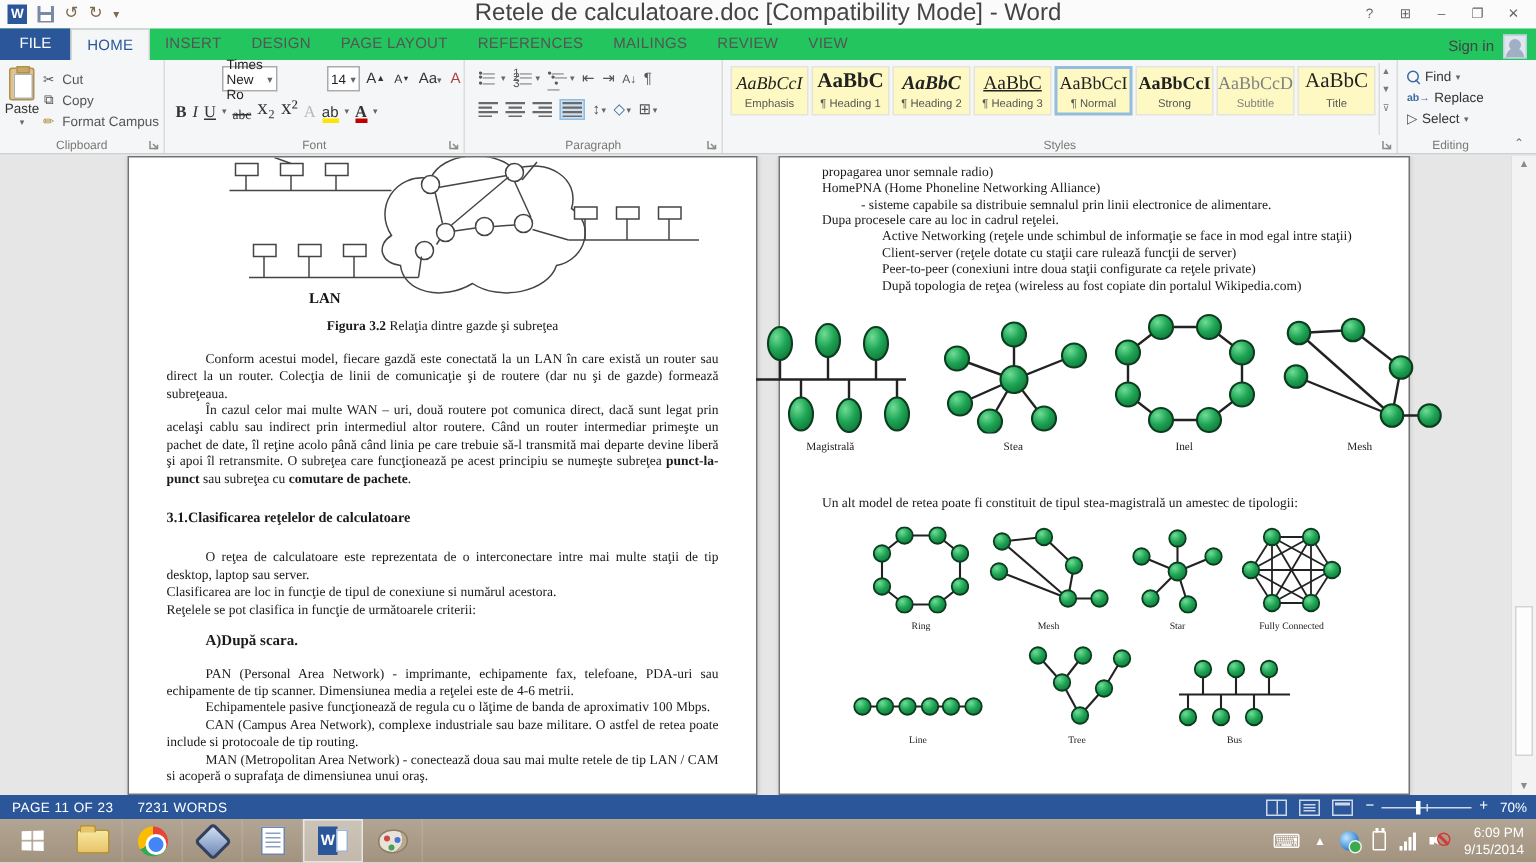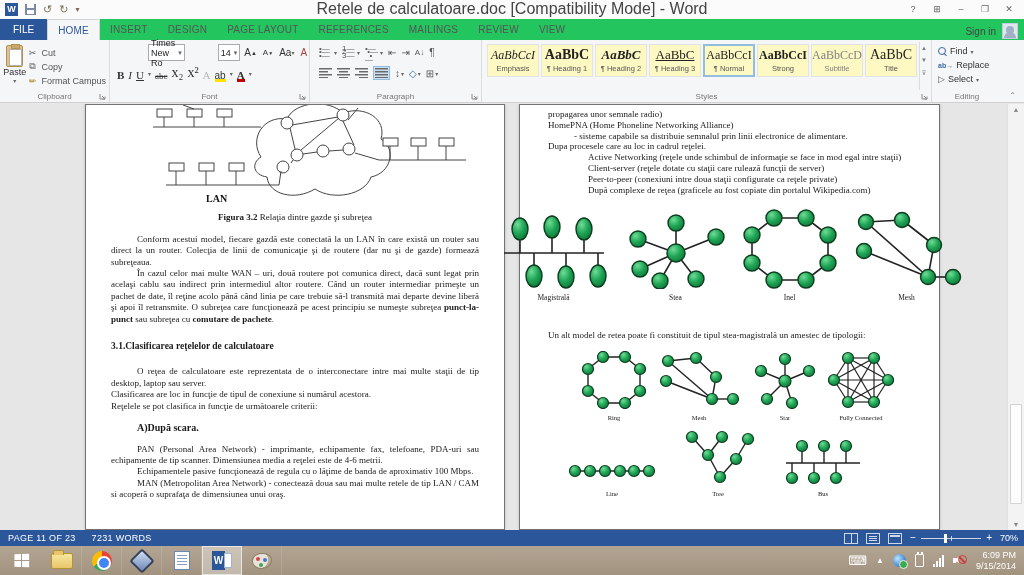--- a/index.html
+++ b/index.html
@@ -505,32 +505,33 @@
       <p class="cap"><b>Figura 3.2</b><span> Relaţia dintre gazde şi subreţea</span></p>
       <p class="ind">Conform acestui model, fiecare gazdă este conectată la un LAN în care există un router sau direct la un router. Colecţia de linii de comunicaţie şi de routere (dar nu şi de gazde) formează subreţeaua.</p>
       <p class="ind"><span>În cazul celor mai multe WAN – uri, două routere pot comunica direct, dacă sunt legat prin acelaşi cablu sau indirect prin intermediul altor routere. Când un router  intermediar primeşte un pachet de date, îl reţine acolo până când linia pe care trebuie să-l transmită mai departe devine liberă şi apoi îl retransmite. O subreţea care funcţionează pe acest principiu se numeşte subreţea </span><b>punct-la-punct</b><span>  sau subreţea cu </span><b>comutare de pachete</b><span>.</span></p>
       <p class="h31">3.1.Clasificarea reţelelor de calculatoare</p>
       <p class="ind">O reţea de calculatoare este reprezentata de o interconectare intre mai multe staţii de tip desktop, laptop sau server.</p>
       <p>Clasificarea are loc in funcţie de tipul de conexiune si numărul acestora.</p>
       <p>Reţelele se pot clasifica in funcţie de următoarele criterii:</p>
       <p class="subA">A)După scara.</p>
       <p class="ind">PAN (Personal Area Network) - imprimante, echipamente fax, telefoane, PDA-uri sau echipamente de tip scanner. Dimensiunea media a reţelei este de 4-6 metrii.</p>
       <p class="ind">Echipamentele pasive funcţionează de regula cu o lăţime de banda de aproximativ 100 Mbps.</p>
+      <p class="ind">CAN (Campus Area Network), complexe industriale sau baze militare. O astfel de retea poate include si protocoale de tip routing.</p>
       <p class="ind">MAN (Metropolitan Area Network) - conectează doua sau mai multe retele de tip LAN / CAM si acoperă o suprafaţa de dimensiunea unui oraş.</p>
     </div>
 
     <div class="page page-right doc">
       <div class="rline">propagarea unor semnale radio)</div>
       <div class="rline">HomePNA (Home Phoneline Networking Alliance)</div>
       <div class="rline ind1">- sisteme capabile sa distribuie semnalul prin linii electronice de alimentare.</div>
       <div class="rline">Dupa procesele care au loc in cadrul reţelei.</div>
       <div class="rline ind2">Active Networking (reţele unde schimbul de informaţie se face in mod egal intre staţii)</div>
       <div class="rline ind2">Client-server (reţele dotate cu staţii care rulează funcţii de server)</div>
       <div class="rline ind2">Peer-to-peer (conexiuni intre doua staţii configurate ca reţele private)</div>
-      <div class="rline ind2">După complexe de reţea (graficele au fost copiate din portalul Wikipedia.com)</div>
+      <div class="rline ind2">După topologia de reţea (wireless au fost copiate din portalul Wikipedia.com)</div>
 
       <div class="topo-row">
         <svg width="0" height="0" style="position:absolute">
             <defs>
           <radialGradient id="gn" cx="35%" cy="30%" r="75%">
             <stop offset="0%" stop-color="#6fdd96"></stop>
                 <stop offset="55%" stop-color="#1ea454"></stop>
                 <stop offset="100%" stop-color="#117a3c"></stop>
           </radialGradient>
         </defs>

